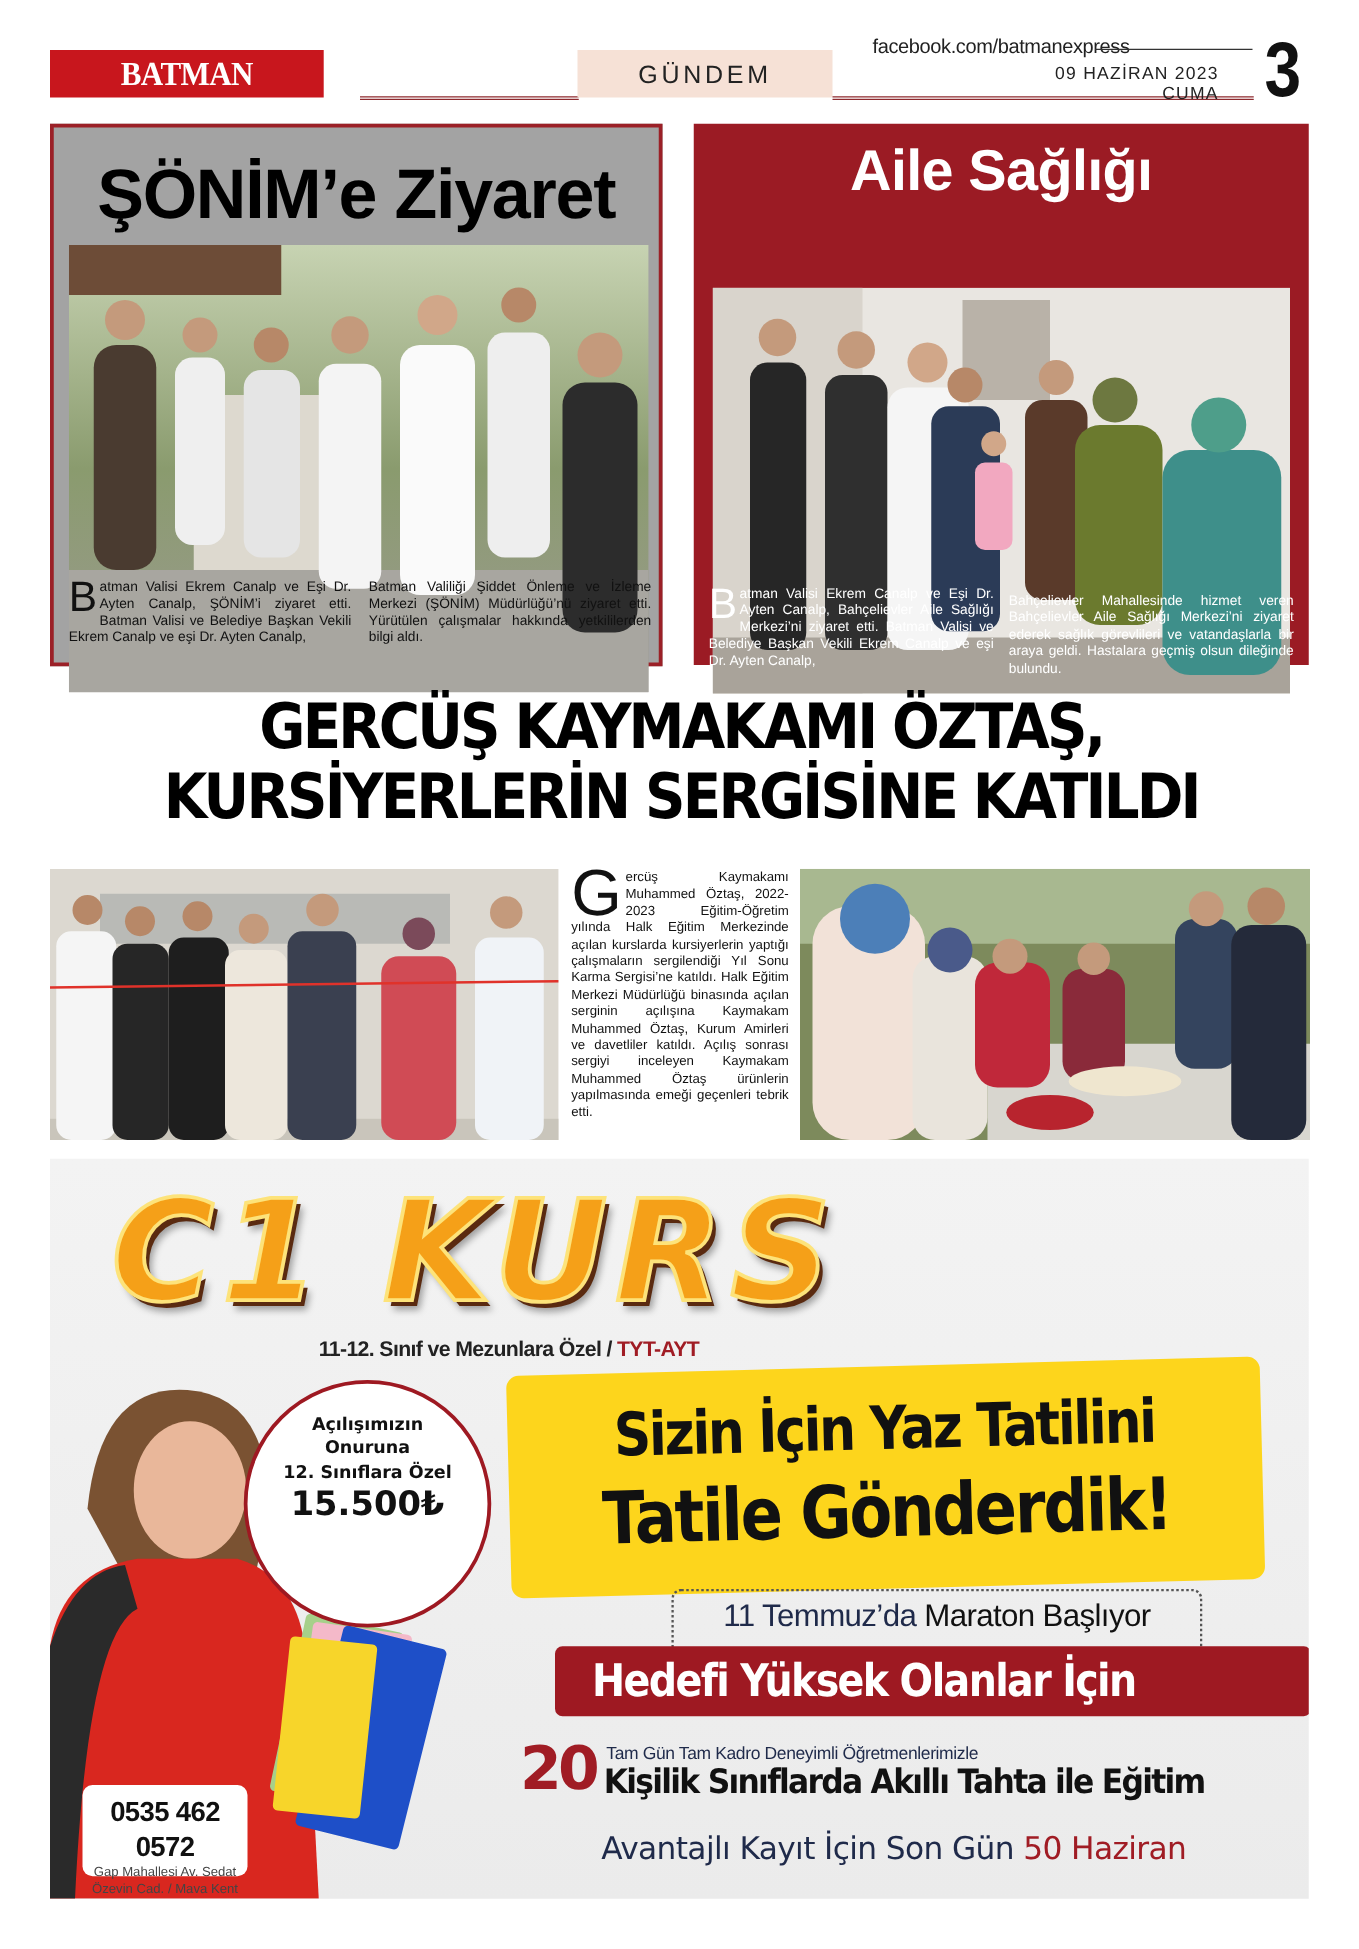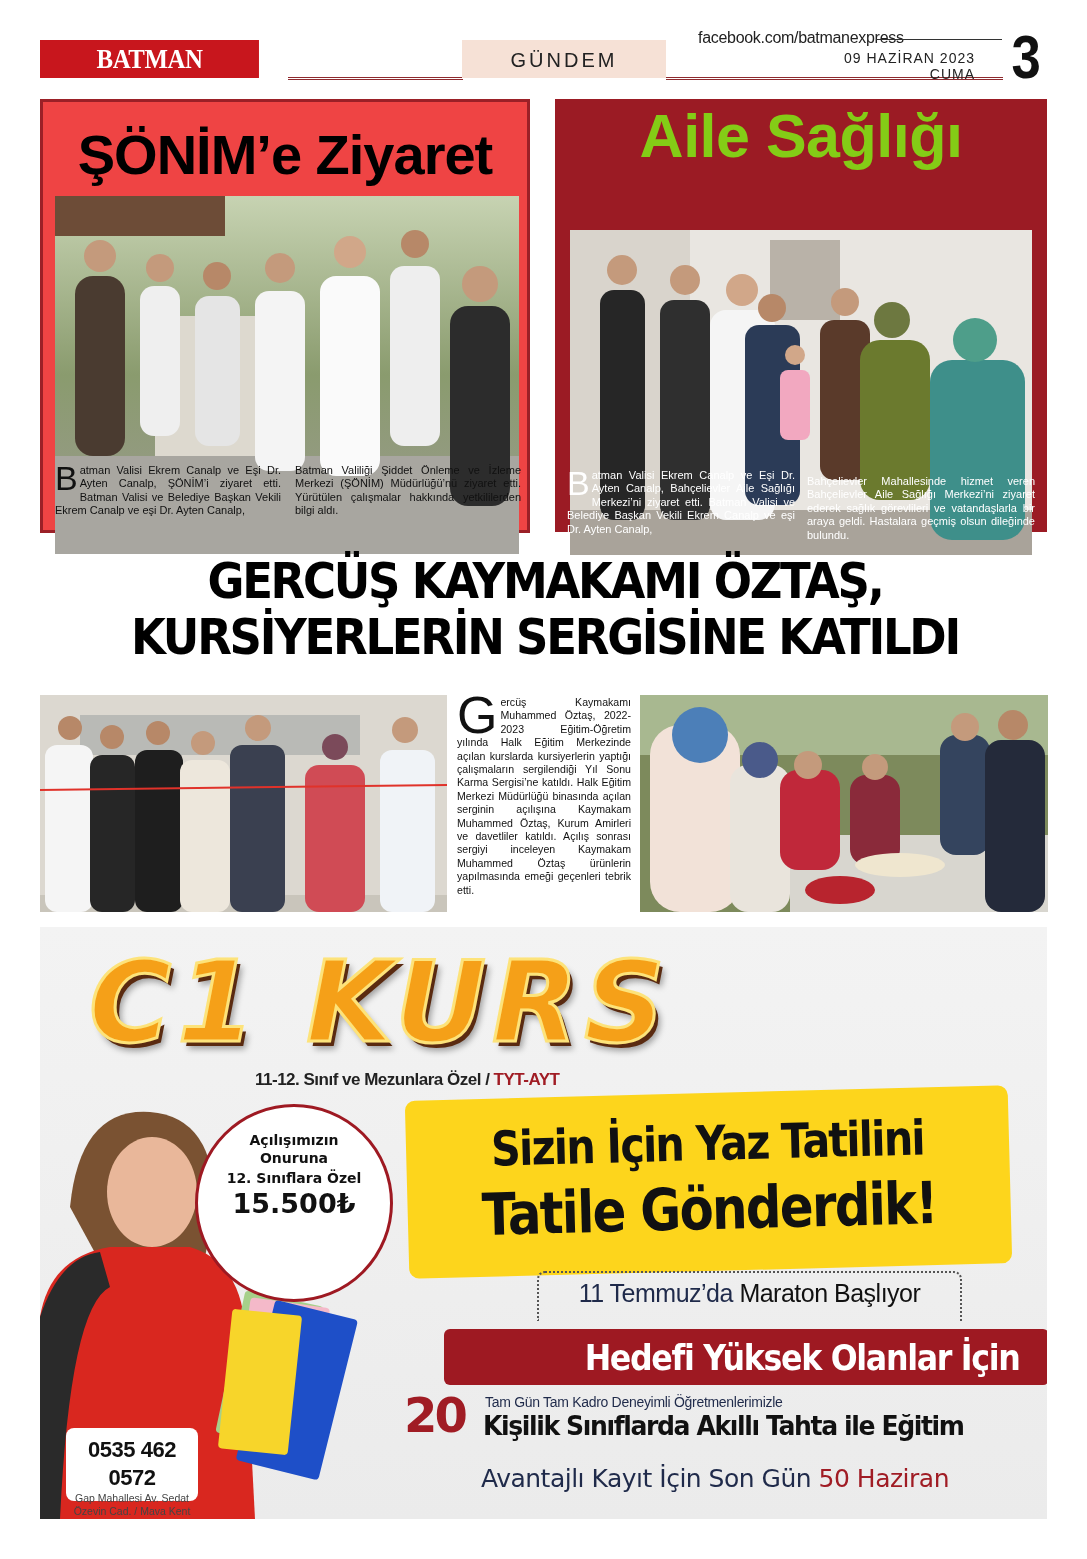--- a/index.html
+++ b/index.html
@@ -18,37 +18,37 @@
   .rule-right { position: absolute; left: 666px; top: 77px; width: 337px; height: 3px;
     border-top: 1px solid #8e2a2e; border-bottom: 1px solid #8e2a2e; }
   .fb { position: absolute; left: 698px; top: 29px; font-family: "Liberation Sans", sans-serif; font-size: 16px; color: #222; letter-spacing: -0.3px; }
   .fb-line { position: absolute; left: 876px; top: 39px; width: 126px; height: 1px; background: #333; }
   .date { position: absolute; left: 800px; top: 50px; width: 175px; font-family: "Liberation Sans", sans-serif;
     font-size: 14px; letter-spacing: 1px; color: #222; text-align: right; }
   .page-num { position: absolute; left: 1009px; top: 22px; font-family: "Liberation Sans", sans-serif;
     font-weight: bold; font-size: 62px; line-height: 70px; color: #111; transform: scaleX(0.85); }
 
   
-  .s1 { position: absolute; left: 40px; top: 99px; width: 490px; height: 434px; border: 3px solid #9b2027; background: #ef4444; }
+  .s1 { position: absolute; left: 40px; top: 99px; width: 490px; height: 434px; border: 3px solid #9b2027; background: #a3a3a3; }
   .s1 h1 { position: absolute; left: 0; top: 20px; width: 484px; text-align: center;
     font-family: "Liberation Sans", sans-serif; font-weight: bold; font-size: 56px; letter-spacing: -1px; color: #000; line-height: 66px; }
   .photo { position: absolute; overflow: hidden; }
   .s1 .photo { left: 12px; top: 94px; width: 464px; height: 358px; }
 
   .col-text { position: absolute; font-family: "Liberation Sans", sans-serif; font-size: 11px; line-height: 13.4px;
     text-align: justify; color: #111; }
   .dropcap { float: left; font-family: "Liberation Sans", sans-serif; font-size: 34px; line-height: 26px;
     margin: 1px 2px 0 0; font-weight: normal; }
   .s1 .c1 { left: 12px; top: 362px; width: 226px; }
   .s1 .c2 { left: 252px; top: 362px; width: 226px; }
 
   
   .s2 { position: absolute; left: 555px; top: 99px; width: 492px; height: 433px; background: #9b1b24; }
-  .s2 h1 { position: absolute; left: 0; top: 10px; width: 492px; text-align: center; color: #84cc16;
-    font-family: "Liberation Sans", sans-serif; font-weight: bold; font-size: 61px; line-height: 54px; letter-spacing: -0.5px; }
+  .s2 h1 { position: absolute; left: 0; top: 10px; width: 492px; text-align: center; color: #ffffff;
+    font-family: "Liberation Sans", sans-serif; font-weight: bold; font-size: 46px; line-height: 54px; letter-spacing: -0.5px; }
   .s2 .photo { left: 15px; top: 131px; width: 462px; height: 325px; }
   .s2 .col-text { color: #fff; }
   .s2 .c1 { left: 12px; top: 370px; width: 228px; }
   .s2 .c2 { left: 252px; top: 376px; width: 228px; }
 
   
   .main-head { position: absolute; left: 30px; top: 553px; width: 1030px; text-align: center;
     font-family: "DejaVu Sans", sans-serif; font-weight: bold; font-size: 50px; line-height: 56px; letter-spacing: -2.5px; color: #000;
     transform: scaleX(0.9); transform-origin: center; }
 
@@ -69,25 +69,25 @@
 
   .yellow { position: absolute; left: 367px; top: 166px; width: 603px; height: 178px; background: #fdd51c; border-radius: 10px; transform: rotate(-1.5deg); }
   .yellow .l1, .yellow .l2 { position: absolute; left: 0; width: 603px; text-align: center; font-family: "DejaVu Sans", sans-serif;
     font-weight: bold; color: #111; letter-spacing: -2px; transform: scaleX(0.86); }
   .yellow .l1 { top: 22px; font-size: 48px; line-height: 56px; }
   .yellow .l2 { top: 82px; font-size: 58px; line-height: 68px; }
 
   .dotted { position: absolute; left: 497px; top: 344px; width: 425px; height: 50px; border: 2px dotted #555; border-bottom: none; border-radius: 8px 8px 0 0;
     text-align: center; font-family: "Liberation Sans", sans-serif; font-size: 25px; line-height: 40px; color: #111; letter-spacing: -0.5px; }
   .dotted .dark { color: #1f2a4a; }
-  .red-bar { position: absolute; left: 404px; top: 402px; width: 605px; height: 56px; background: #9e1922; border-radius: 6px;
-    text-align: right; color: #fff; font-family: "DejaVu Sans", sans-serif; font-weight: bold; font-size: 36px; line-height: 58px; letter-spacing: -1.5px; }
+  .red-bar { position: absolute; left: 404px; top: 390px; width: 605px; height: 56px; background: #9e1922; border-radius: 6px;
+    text-align: left; color: #fff; font-family: "DejaVu Sans", sans-serif; font-weight: bold; font-size: 36px; line-height: 58px; letter-spacing: -1.5px; }
   .red-bar span { display: inline-block; transform: scaleX(0.88); }
 
-  .twenty { position: absolute; left: 364px; top: 462px; font-family: "DejaVu Sans", sans-serif; font-weight: bold; font-size: 48px; line-height: 52px; color: #a01c24; letter-spacing: -3px; }
+  .twenty { position: absolute; left: 376px; top: 462px; font-family: "DejaVu Sans", sans-serif; font-weight: bold; font-size: 48px; line-height: 52px; color: #a01c24; letter-spacing: -3px; }
   .tam { position: absolute; left: 445px; top: 467px; font-family: "Liberation Sans", sans-serif; font-size: 14px; color: #1f2a4a; letter-spacing: -0.3px; }
   .kisilik { position: absolute; left: 443px; top: 482px; font-family: "DejaVu Sans", sans-serif; font-weight: bold; font-size: 27px; color: #111; letter-spacing: -1.5px; line-height: 34px; transform: scaleX(0.93); transform-origin: left center; }
   .avantaj { position: absolute; left: 395px; top: 537px; width: 560px; text-align: center; font-family: "DejaVu Sans", sans-serif; font-size: 25px; color: #1f2a4a; letter-spacing: -0.5px; }
   .avantaj .accent { color: #a01c24; }
 
   
   .woman { position: absolute; left: 0; top: 160px; width: 350px; height: 432px; }
   .circle { position: absolute; left: 155px; top: 177px; width: 198px; height: 198px; border-radius: 50%; background: #fff; border: 3px solid #9e1922; }
   .circle .t { position: absolute; left: 0; width: 192px; text-align: center; font-family: "DejaVu Sans", sans-serif; color: #111; font-weight: bold; font-size: 14px; line-height: 18px; }
   .circle .t1 { top: 24px; }

